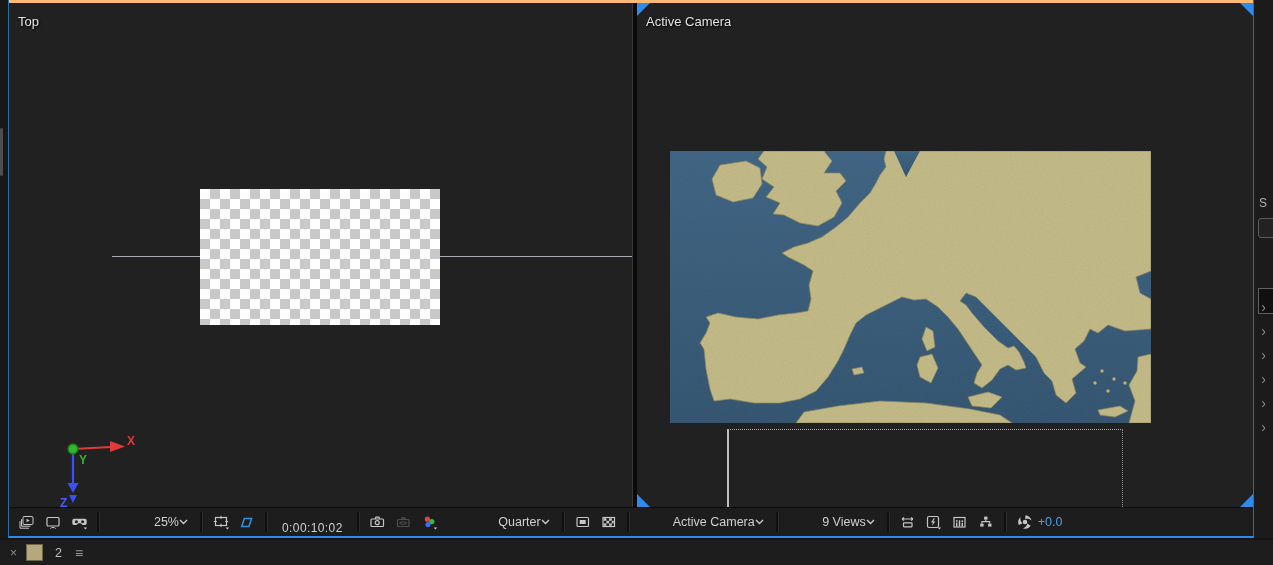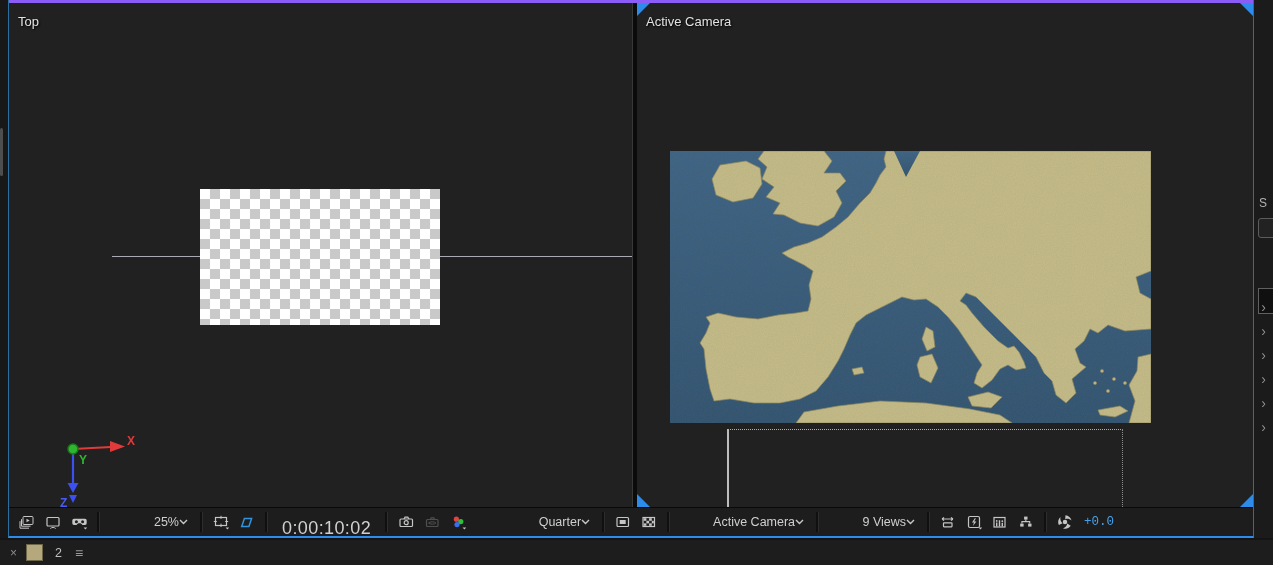--- a/index.html
+++ b/index.html
@@ -11,21 +11,21 @@
   
   .left-rail{top:0;left:0;width:8px;height:538px;background:#181818;}
   .left-rail .sliver{position:absolute;top:128px;left:0;width:3px;height:48px;background:#4e4e4e;border-radius:2px;}
   .right-rail{top:0;left:1254px;width:19px;height:538px;background:#1b1b1b;overflow:hidden;}
   .right-rail .partial-s{position:absolute;top:196px;left:5px;font-size:12px;color:#b2b2b2;}
   .right-rail .frag1{position:absolute;top:218px;left:4px;width:22px;height:18px;border:1px solid #5c5c5c;border-radius:3px;background:#222;}
   .right-rail .frag2{position:absolute;top:288px;left:4px;width:22px;height:24px;border:1px solid #606060;background:#101010;}
   .right-rail .chevcol{position:absolute;top:300px;left:0;width:19px;display:flex;flex-direction:column;align-items:center;gap:10px;}
   .right-rail .chevcol span{color:#8f8f8f;font-size:14px;line-height:14px;cursor:pointer;}
   
-  .comp-panel{top:0;left:8px;width:1246px;height:538px;box-sizing:border-box;background:#8b5cf6;
+  .comp-panel{top:0;left:8px;width:1246px;height:538px;box-sizing:border-box;background:#fdba74;
               border-left:1px solid #2c6f9e;border-right:1px solid #2c6f9e;border-bottom:2px solid #2d8ceb;padding-left:20px;}
   .viewer{position:absolute;top:3px;left:0;width:1244px;height:504px;}
   .pane{position:absolute;top:0;height:504px;background:#212121;overflow:hidden;}
   .pane-left{left:0;width:623px;}
   .divider{position:absolute;top:0;left:623px;width:5px;height:504px;background:#0b0b0b;border-left:1px solid #383838;}
   .pane-right{left:628px;width:616px;}
   .view-label{position:absolute;top:11px;left:9px;font-size:13px;color:#e2e2e2;text-shadow:1px 1px 2px #000;}
   
   .tri{position:absolute;width:13px;height:13px;background:#2d8ceb;}
   .tri-tl{top:0;left:0;clip-path:polygon(0 0,100% 0,0 100%);}
@@ -44,22 +44,22 @@
   .comp-frame{position:absolute;left:90px;top:426px;width:396px;height:78px;box-sizing:border-box;
     border-top:1px dotted #b0b0b0;border-left:2px solid #bdbdbd;border-right:1px dotted #8f8f8f;}
   
   .toolbar{position:absolute;top:507px;left:0;width:1244px;height:29px;background:#1d1d1d;border-top:1px solid #090909;
     display:flex;align-items:center;padding-left:5px;box-sizing:border-box;}
   .tbtn{width:26px;height:24px;display:flex;align-items:center;justify-content:center;flex:0 0 auto;cursor:pointer;position:relative;}
   .tbtn svg{display:block;}
   .sep{width:2px;height:20px;background:#101010;border-right:1px solid #2d2d2d;margin:0 5px;flex:0 0 auto;}
   .dd{display:flex;align-items:center;justify-content:flex-end;height:24px;padding:0 7px;cursor:pointer;flex:0 0 auto;}
   .dd .lbl{font-size:12.5px;color:#cfcfcf;}
-  .tc{font-size:18px;color:#d0d0d0;letter-spacing:.4px;padding:0 9px;cursor:pointer;flex:0 0 auto;margin-top:12px;}
-  .exposure-val{font-size:12.5px;color:#46a0e8;margin-left:6px;cursor:pointer;flex:0 0 auto;font-family:Liberation Mono, monospace;}
+  .tc{font-size:12px;color:#d0d0d0;letter-spacing:.4px;padding:0 9px;cursor:pointer;flex:0 0 auto;margin-top:12px;}
+  .exposure-val{font-size:12.5px;color:#46a0e8;margin-left:0;cursor:pointer;flex:0 0 auto;}
   
   .bottom-strip{top:540px;left:0;width:1273px;height:25px;background:#1d1d1d;display:flex;align-items:center;}
   .bottom-strip .close-x{margin-left:10px;color:#8d8d8d;font-size:12px;cursor:pointer;}
   .bottom-strip .swatch{margin-left:9px;width:15px;height:15px;background:#b4a87c;border:1px solid #6e6649;cursor:pointer;}
   .bottom-strip .lnum{margin-left:12px;color:#c0c0c0;font-size:12.5px;}
   .bottom-strip .menu-lines{margin-left:13px;color:#9a9a9a;font-size:14px;cursor:pointer;}
 </style>
 </head>
 <body>
 
@@ -214,21 +214,21 @@
       </div>
       <div class="tbtn">
         <svg width="19" height="17" viewBox="0 0 17 17">
           <circle cx="6.4" cy="5.2" r="2.6" fill="#e14444"></circle>
           <circle cx="10.8" cy="7.6" r="2.6" fill="#2fbf3a"></circle>
           <circle cx="7" cy="10.6" r="2.6" fill="#3b6ef0"></circle>
           <path d="M12.6 13.4h3.6l-1.8 2.2z" fill="#c5c5c5"></path>
         </svg>
       </div>
 
-      <div class="dd" style="width:100px;margin-left:12px">
+      <div class="dd" style="width:100px;margin-left:0">
         <span class="lbl">Quarter</span>
         <svg width="9" height="6">
             <path d="M1 1l3.5 3.5L8 1" stroke="#c9c9c9" fill="none" stroke-width="1.4"></path>
           </svg>
       </div>
 
       <div class="sep"></div>
 
       <div class="tbtn">
         <svg width="18" height="17" viewBox="0 0 17 17">

